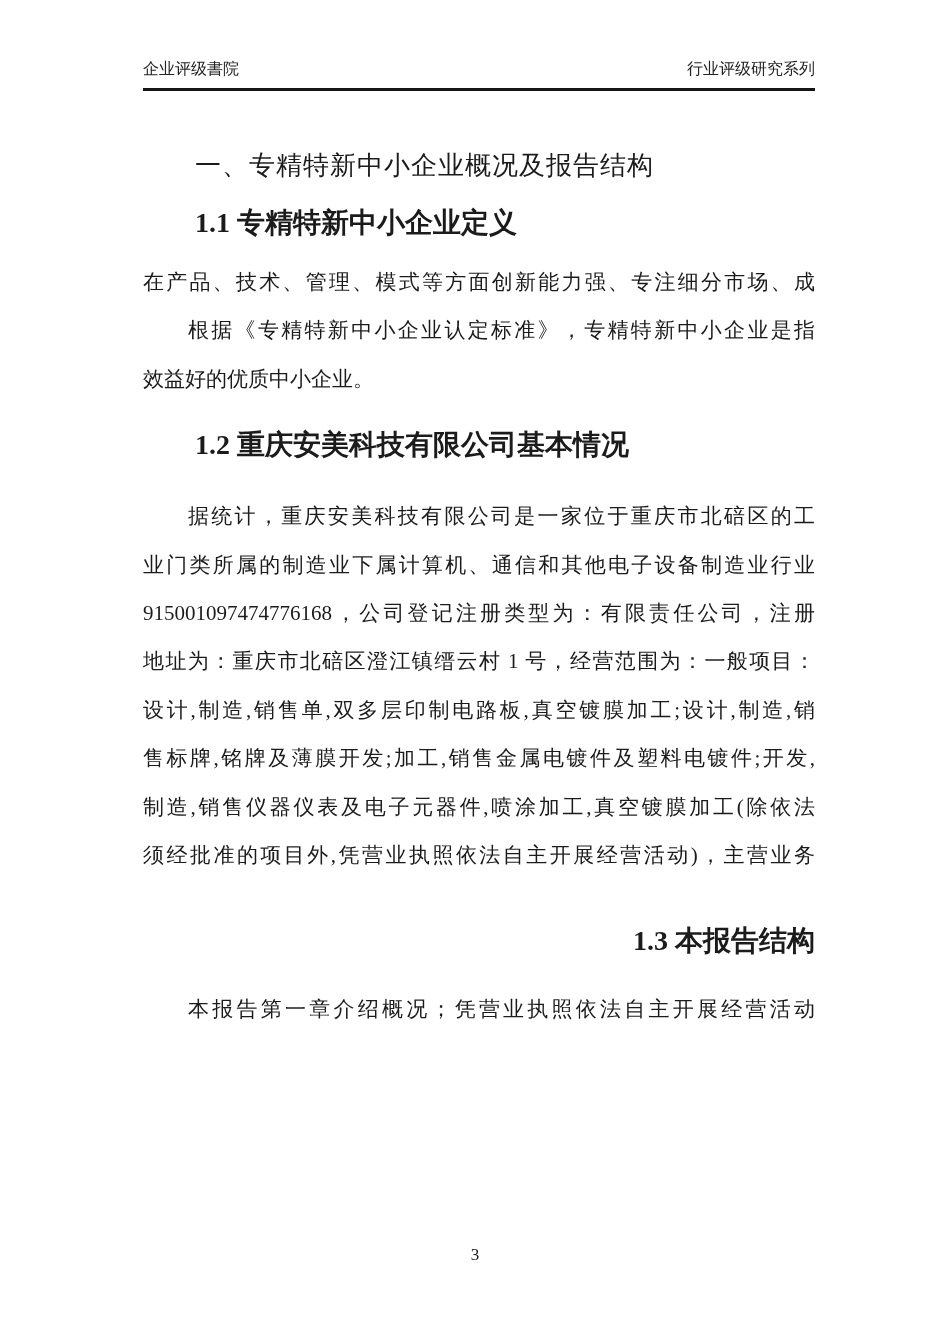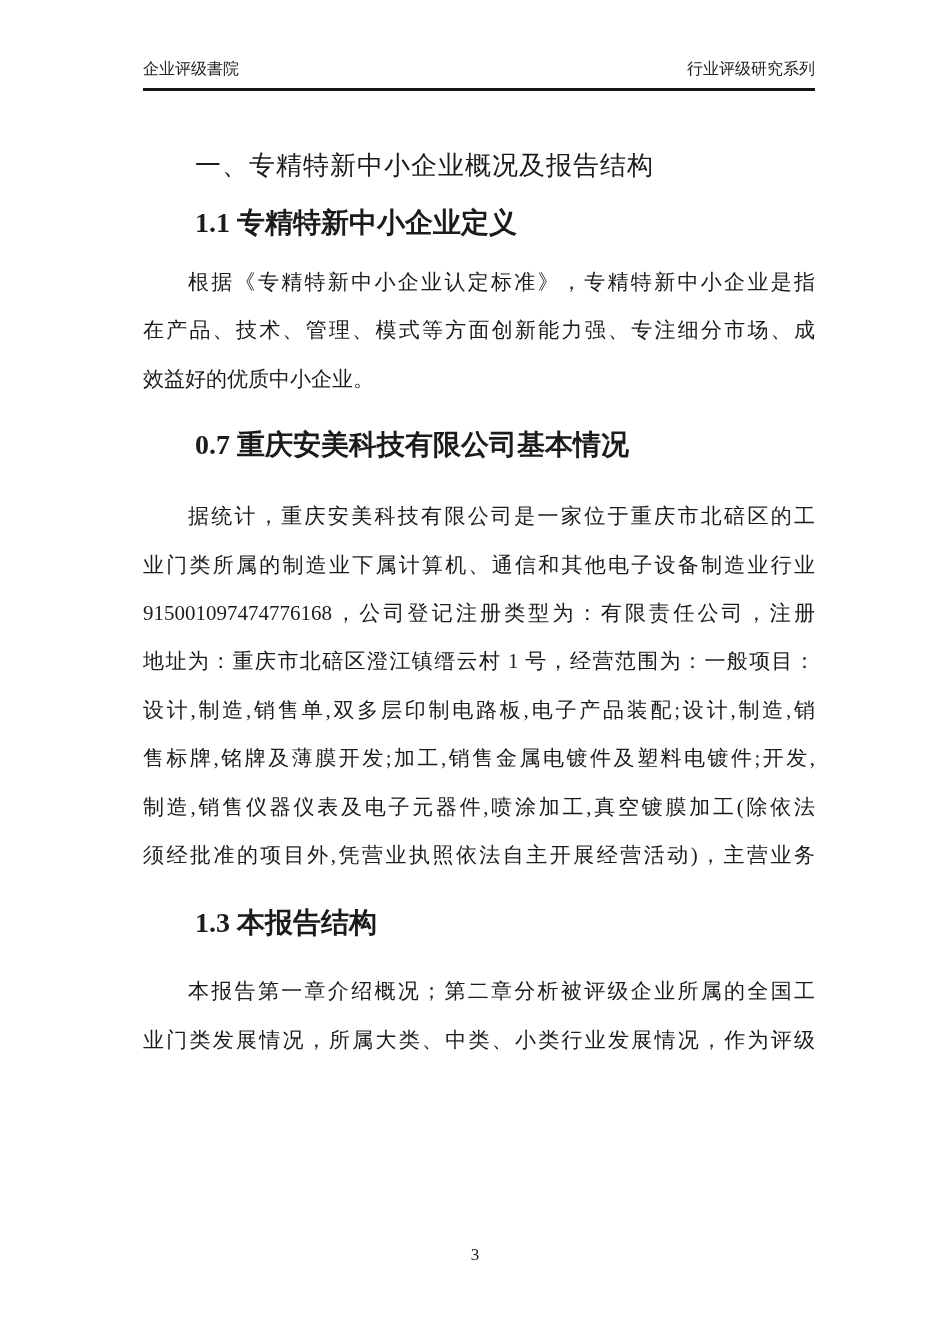--- a/index.html
+++ b/index.html
@@ -41,21 +41,21 @@
     letter-spacing: 1px;
   }
   .section-heading {
     margin-left: 52px;
     font-size: 28px;
     line-height: 31px;
     font-weight: 700;
   }
   .sec-1 .section-heading { margin-top: 24px; }
   .sec-2 .section-heading { margin-top: 26px; }
-  .sec-3 .section-heading { margin-top: 28px; }
+  .sec-3 .section-heading { margin-top: 46px; text-align: right; }
   
   .paragraph {
     font-size: 21px;
     line-height: 48.4px;
   }
   .sec-1 .paragraph { margin-top: 20px; }
   .sec-2 .paragraph { margin-top: 32px; }
   .sec-3 .paragraph { margin-top: 29px; }
   .text-line {
     width: 100%;
@@ -89,43 +89,42 @@
     <span>企业评级書院</span>
     <span>行业评级研究系列</span>
   </div>
 
   <div class="chapter-title">一、专精特新中小企业概况及报告结构</div>
 
   <div id="sections">
       <div class="section sec-1">
         <div class="section-heading">1.1 专精特新中小企业定义</div>
         <div class="paragraph">
+          <div class="text-line full">在产品、技术、管理、模式等方面创新能力强、专注细分市场、成</div>
           <div class="text-line full indent">根据《专精特新中小企业认定标准》，专精特新中小企业是指</div>
-          <div class="text-line full">在产品、技术、管理、模式等方面创新能力强、专注细分市场、成</div>
           <div class="text-line">效益好的优质中小企业。</div>
         </div>
       </div>
       <div class="section sec-2">
-        <div class="section-heading">0.7 重庆安美科技有限公司基本情况</div>
+        <div class="section-heading">1.2 重庆安美科技有限公司基本情况</div>
         <div class="paragraph">
           <div class="text-line full indent">据统计，重庆安美科技有限公司是一家位于重庆市北碚区的工</div>
           <div class="text-line full">业门类所属的制造业下属计算机、通信和其他电子设备制造业行业</div>
           <div class="text-line full">915001097474776168，公司登记注册类型为：有限责任公司，注册</div>
           <div class="text-line full">地址为：重庆市北碚区澄江镇缙云村 1 号，经营范围为：一般项目：</div>
-          <div class="text-line full">设计,制造,销售单,双多层印制电路板,电子产品装配;设计,制造,销</div>
+          <div class="text-line full">设计,制造,销售单,双多层印制电路板,真空镀膜加工;设计,制造,销</div>
           <div class="text-line full">售标牌,铭牌及薄膜开发;加工,销售金属电镀件及塑料电镀件;开发,</div>
           <div class="text-line full">制造,销售仪器仪表及电子元器件,喷涂加工,真空镀膜加工(除依法</div>
           <div class="text-line full">须经批准的项目外,凭营业执照依法自主开展经营活动)，主营业务</div>
         </div>
       </div>
       <div class="section sec-3">
         <div class="section-heading">1.3 本报告结构</div>
         <div class="paragraph">
-          <div class="text-line full indent">本报告第一章介绍概况；第二章分析被评级企业所属的全国工</div>
-          <div class="text-line full">业门类发展情况，所属大类、中类、小类行业发展情况，作为评级</div>
+          <div class="text-line full indent">本报告第一章介绍概况；凭营业执照依法自主开展经营活动</div>
         </div>
       </div>
     </div>
 
   <div class="doc-footer">
     <span>3</span>
   </div>
 
 </div>
 

